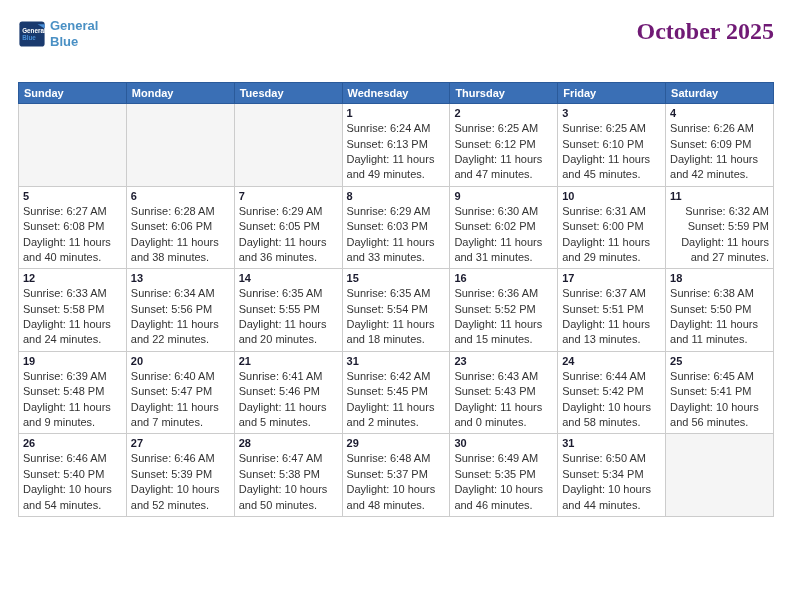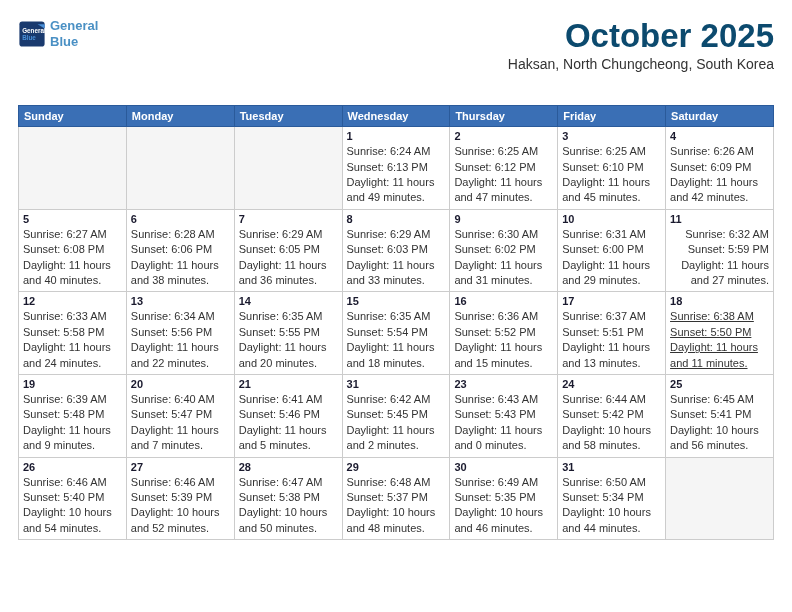--- a/index.html
+++ b/index.html
@@ -38,24 +38,25 @@
       color: #4a90c4;
     }
     .logo-icon {
       width: 28px;
       height: 28px;
     }
     .title-block {
       text-align: right;
     }
     .calendar-title {
-      font-size: 33px;
+      font-size: 24px;
       font-weight: bold;
-      color: #0c4a6e;
+      color: #701a75;
       line-height: 1.1;
+      font-family: Liberation Serif, serif;
     }
     .calendar-subtitle {
       font-size: 14px;
       color: #333;
       margin-top: 2px;
     }
     .calendar-table {
       width: 100%;
       border-collapse: collapse;
       flex: 1;
@@ -112,21 +113,20 @@
       </svg>
       <div>
         <div class="logo-text">
           <span>General</span><br>
           <span style="color:#4a90c4;">Blue</span>
         </div>
       </div>
     </div>
     <div class="title-block">
       <div class="calendar-title">October 2025</div>
-      <div class="calendar-subtitle">Haksan, North Chungcheong, South Korea</div>
     </div>
   </div>
 
   <table class="calendar-table">
     <thead>
       <tr>
       <th>Sunday</th>
           <th>Monday</th>
           <th>Tuesday</th>
           <th>Wednesday</th>
@@ -258,21 +258,21 @@
           </td>
           <td>
             <div class="day-number">17</div>
             <div class="day-info" style="white-space: pre-line;">Sunrise: 6:37 AM
 Sunset: 5:51 PM
 Daylight: 11 hours
 and 13 minutes.</div>
           </td>
           <td>
             <div class="day-number">18</div>
-            <div class="day-info" style="white-space: pre-line; text-decoration: underline;">Sunrise: 6:38 AM
+            <div class="day-info" style="white-space: pre-line;">Sunrise: 6:38 AM
 Sunset: 5:50 PM
 Daylight: 11 hours
 and 11 minutes.</div>
           </td>
         </tr>
         <tr class="week-row">
           <td>
             <div class="day-number">19</div>
             <div class="day-info" style="white-space: pre-line;">Sunrise: 6:39 AM
 Sunset: 5:48 PM

